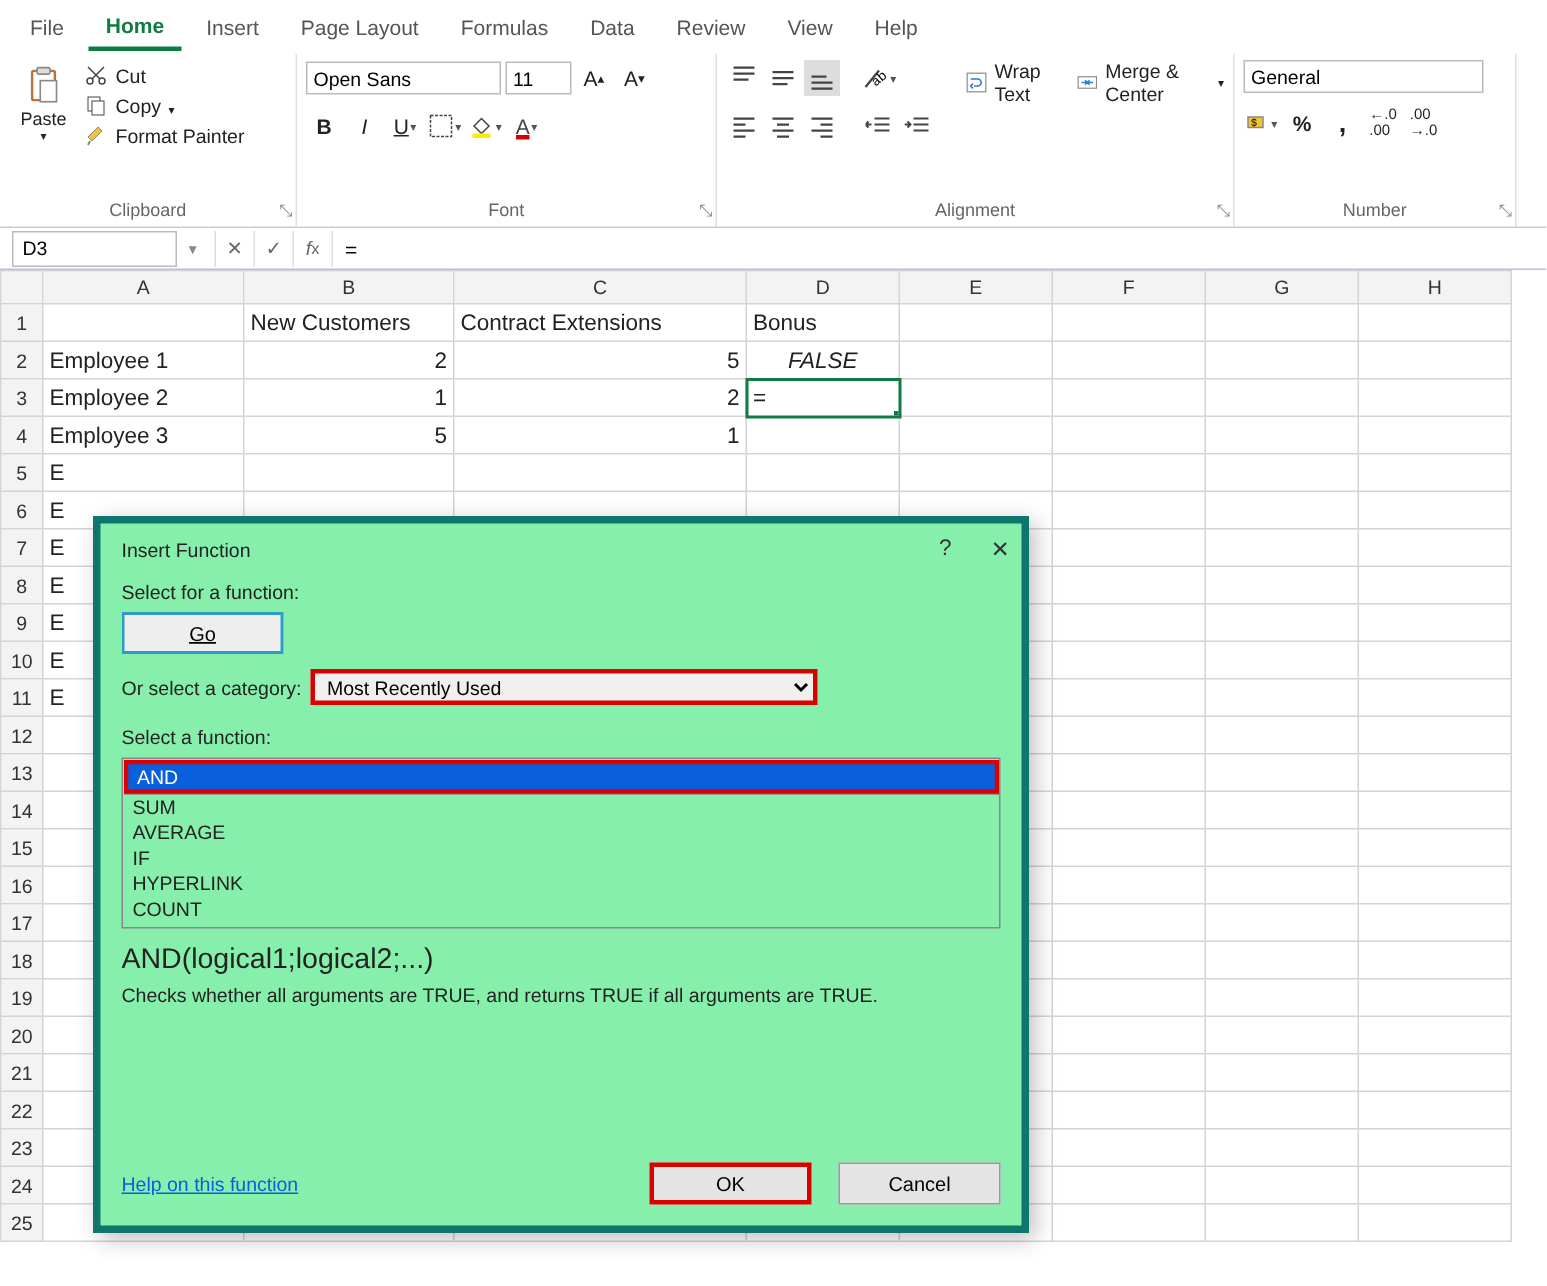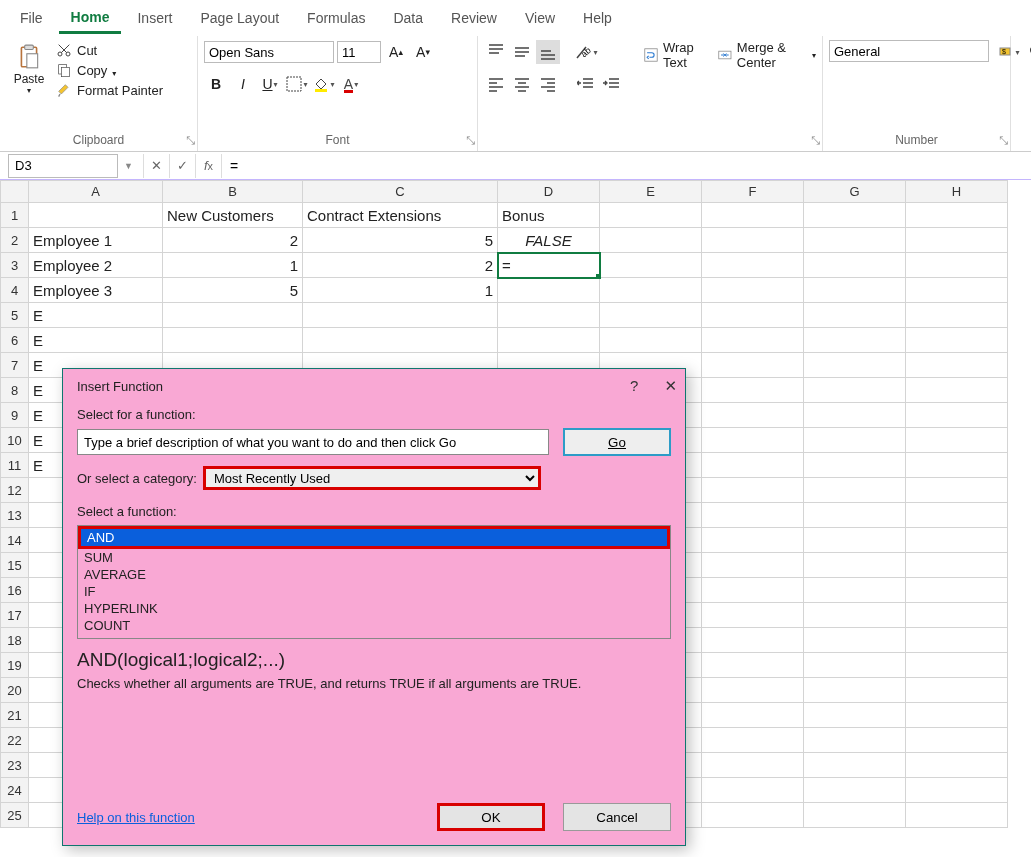--- a/index.html
+++ b/index.html
@@ -54,21 +54,21 @@
   .grid tbody th { background: #f3f3f3; text-align: center; font-weight: normal; font-size: 13px; color: #333; width: 28px; }
   .corner { background: #f3f3f3; width: 28px; }
   .col-A { width: 134px; } .col-B { width: 140px; } .col-C { width: 195px; } .col-D { width: 102px; }
   .col-E, .col-F, .col-G, .col-H { width: 102px; }
   .num { text-align: right; }
   .ctr { text-align: center; font-style: italic; }
   .active-cell { outline: 2px solid #107c41; outline-offset: -1px; background: #fff; position: relative; }
   .active-cell::after { content: ""; position: absolute; right: -3px; bottom: -3px; width: 6px; height: 6px; background: #107c41; }
 
   
-  .dialog { position: absolute; left: 62px; top: 344px; width: 624px; height: 478px; background: #f9a8d4; border: 1px solid #0f766e; box-shadow: 4px 4px 14px rgba(0,0,0,0.25); padding: 0; margin-top: 24px; }
+  .dialog { position: absolute; left: 62px; top: 344px; width: 624px; height: 478px; background: #86efac; border: 5px solid #0f766e; box-shadow: 4px 4px 14px rgba(0,0,0,0.25); padding: 0; }
   .dialog-title { display: flex; align-items: center; justify-content: space-between; height: 34px; padding: 0 8px 0 14px; font-size: 13px; }
   .dialog-title .right { display: flex; gap: 26px; font-size: 15px; color: #333; }
   .dialog-body { padding: 4px 14px 10px 14px; font-size: 13px; }
   .dialog-body label { display: block; margin-bottom: 6px; }
   .dlg-row { display: flex; align-items: center; gap: 14px; margin-bottom: 10px; }
   .search-input { flex: 1; height: 26px; border: 1px solid #888; padding: 0 6px; font-size: 13px; }
   .go-btn { width: 108px; height: 28px; border: 2px solid #2d9cc7; background: #eee; text-decoration: underline; }
   .cat-row { display: flex; align-items: center; gap: 6px; }
   .cat-select { flex: 1; max-width: 338px; height: 24px; border: 3px solid #d80000; font-size: 13px; padding: 0 4px; }
   .func-listbox { border: 1px solid #888; height: 114px; overflow-y: scroll; margin: 2px 0 10px 0; }
@@ -251,25 +251,26 @@
         <div class="wrap-cell">
           <svg viewBox="0 0 18 18">
               <rect x="1" y="4" width="16" height="10" fill="none" stroke="#888"></rect>
               <path d="M4 9 h4 M10 9 h4 M7 7 l2 2 l-2 2 M11 7 l-2 2 l2 2" stroke="#2b7ad1" fill="none" stroke-width="1.3"></path>
             </svg>
           <span>Merge &amp; Center</span>
           <span style="font-size:8px">▾</span>
         </div>
       </div>
     </div>
+    <div class="group-label">Alignment</div>
     <span class="launcher">⤡</span>
   </div>
 
   <div class="group" style="width:188px">
-    <div class="group-body" style="flex-direction:row; gap:8px">
+    <div class="group-body" style="flex-direction:column; gap:8px">
       <input class="num-select" value="General" style="">
       <div style="display:flex; gap:3px">
         <span class="ribbon-btn dd">
             <svg viewBox="0 0 16 16">
               <rect x="2" y="4" width="10" height="7" fill="#f4c430" stroke="#888"></rect>
               <text x="4" y="10" font-size="7">$</text>
             </svg>
           </span>
         <span class="ribbon-btn">
             <b>%</b>
@@ -613,21 +614,20 @@
   <div class="dialog-title">
     <span>Insert Function</span>
     <div class="right">
       <span>?</span>
       <span>✕</span>
     </div>
   </div>
   <div class="dialog-body">
     <label>Select for a function:</label>
     <div class="dlg-row">
-      <input class="search-input" value="Type a brief description of what you want to do and then click Go" style="">
       <button class="go-btn"><span class="under">Go</span></button>
     </div>
     <div class="cat-row" style="margin-bottom:14px">
       <span>Or select a category:</span>
       <select class="cat-select">
         <option>Most Recently Used</option>
       </select>
     </div>
     <label>Select a function:</label>
     <div class="func-listbox">

